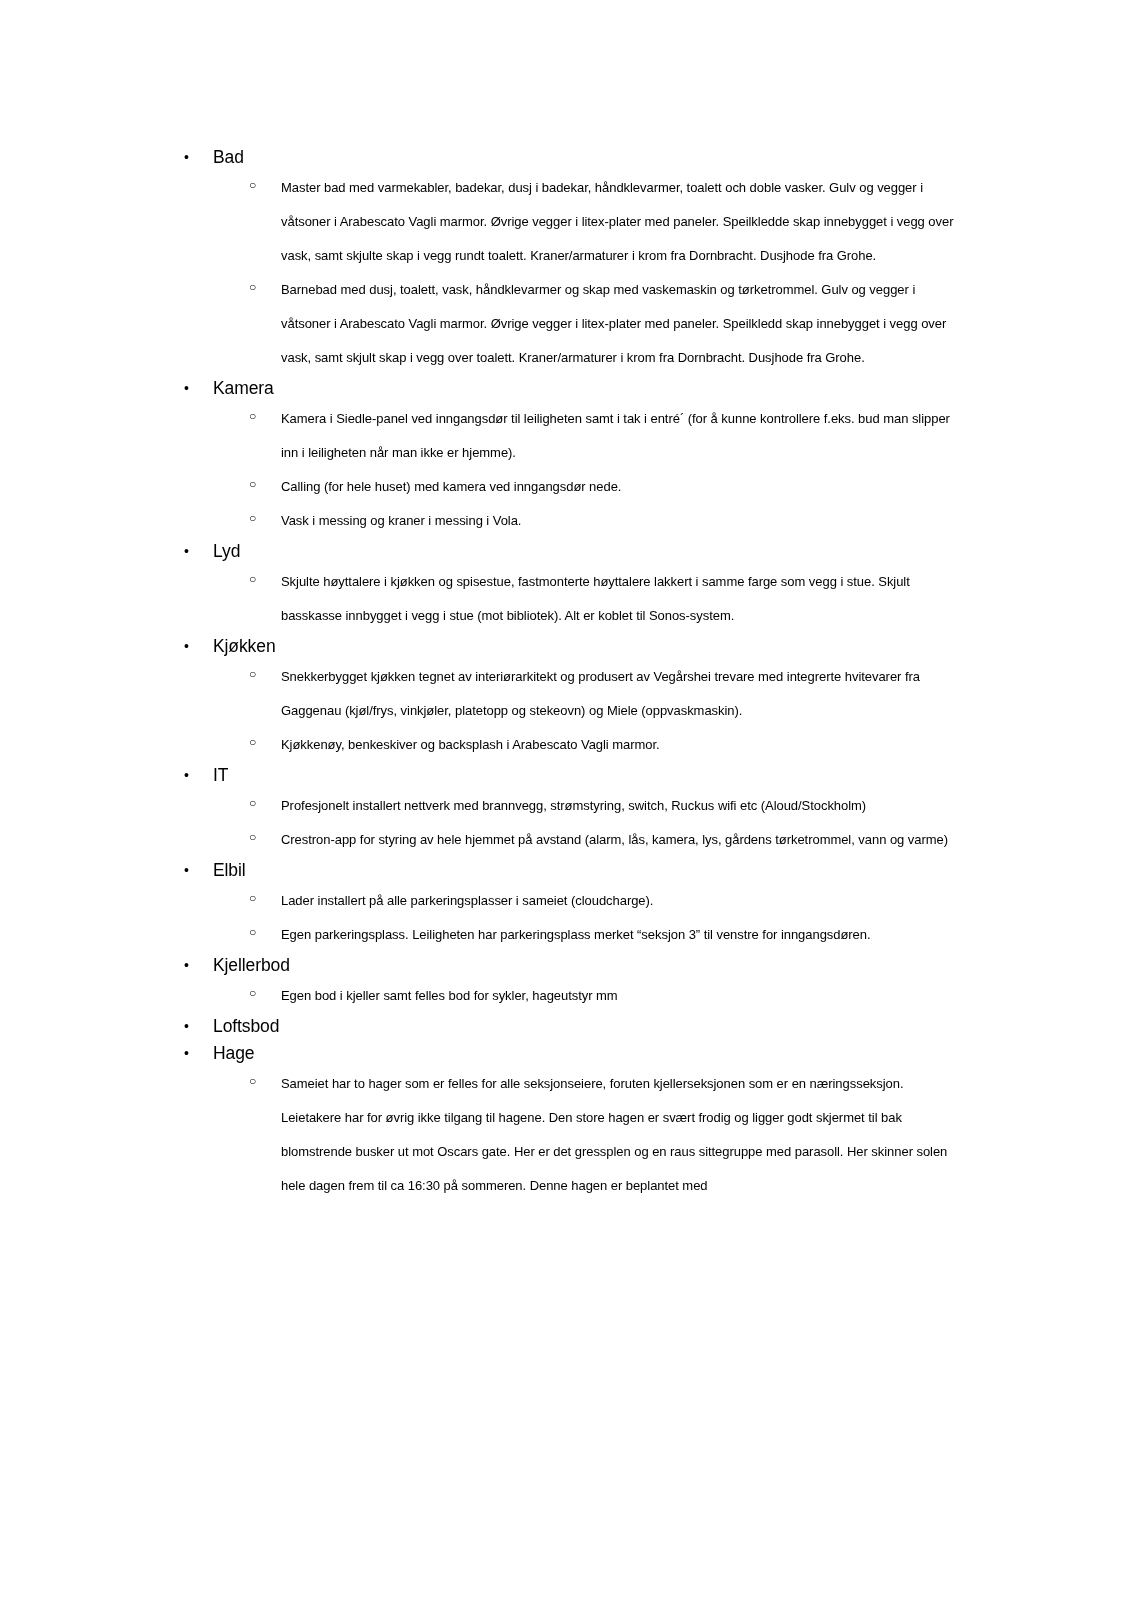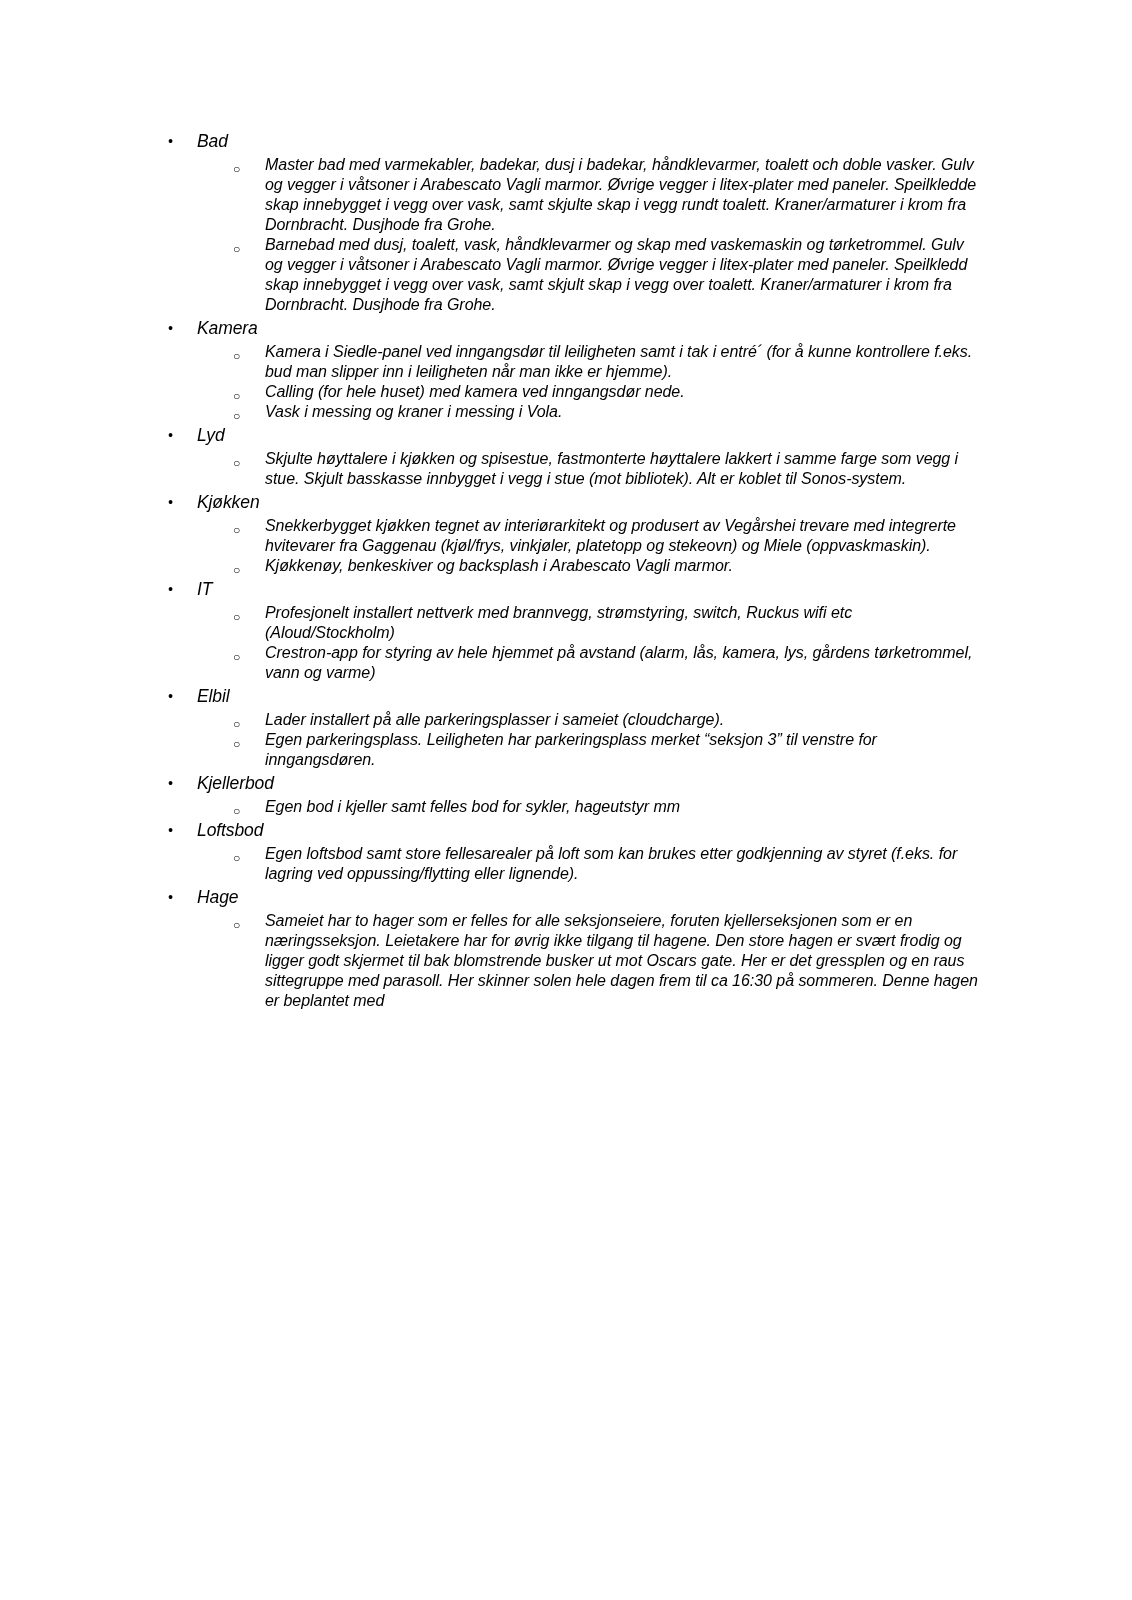--- a/index.html
+++ b/index.html
@@ -22,23 +22,22 @@
   .doc-body {
     position: absolute;
     left: 168px;
     top: 128px;
     width: 812px;
   }
 
   
   ul.level1 {
     list-style: none;
-    margin: 0;
+    margin: 16px;
     padding: 0;
-    font-style: italic;
   }
   li.l1 {
     position: relative;
     padding-left: 29px;
     font-size: 17.5px;
     line-height: 27px;
     margin: 0;
   }
   li.l1 > .l1-label {
     display: block;
@@ -57,22 +56,22 @@
 
   ul.level2 {
     list-style: none;
     margin: 0;
     padding: 0;
   }
   li.l2 {
     position: relative;
     padding-left: 32px;
     margin-left: 36px;
-    font-size: 16px;
-    line-height: 20px;
+    font-size: 13px;
+    line-height: 34px;
     letter-spacing: -0.05px;
   }
   li.l2::before {
     content: "\25CB";
     position: absolute;
     left: 0px;
     top: 0px;
     font-size: 12px;
     line-height: 28px;
     color: #000;
@@ -165,25 +164,20 @@
         <li class="l1">
           <span class="l1-label">Kjellerbod</span>
           <ul class="level2">
             <li class="l2">
               <span class="l2-text">Egen bod i kjeller samt felles bod for sykler, hageutstyr mm</span>
             </li>
           </ul>
         </li>
         <li class="l1">
           <span class="l1-label">Loftsbod</span>
-          <ul class="level2">
-            <li class="l2">
-              <span class="l2-text">Egen loftsbod samt store fellesarealer på loft som kan brukes etter godkjenning av styret (f.eks. for lagring ved oppussing/flytting eller lignende).</span>
-            </li>
-          </ul>
         </li>
         <li class="l1">
           <span class="l1-label">Hage</span>
           <ul class="level2">
             <li class="l2">
               <span class="l2-text">Sameiet har to hager som er felles for alle seksjonseiere, foruten kjellerseksjonen som er en næringsseksjon. Leietakere har for øvrig ikke tilgang til hagene. Den store hagen er svært frodig og ligger godt skjermet til bak blomstrende busker ut mot Oscars gate. Her er det gressplen og en raus sittegruppe med parasoll. Her skinner solen hele dagen frem til ca 16:30 på sommeren. Denne hagen er beplantet med</span>
             </li>
           </ul>
         </li>
       </ul>

